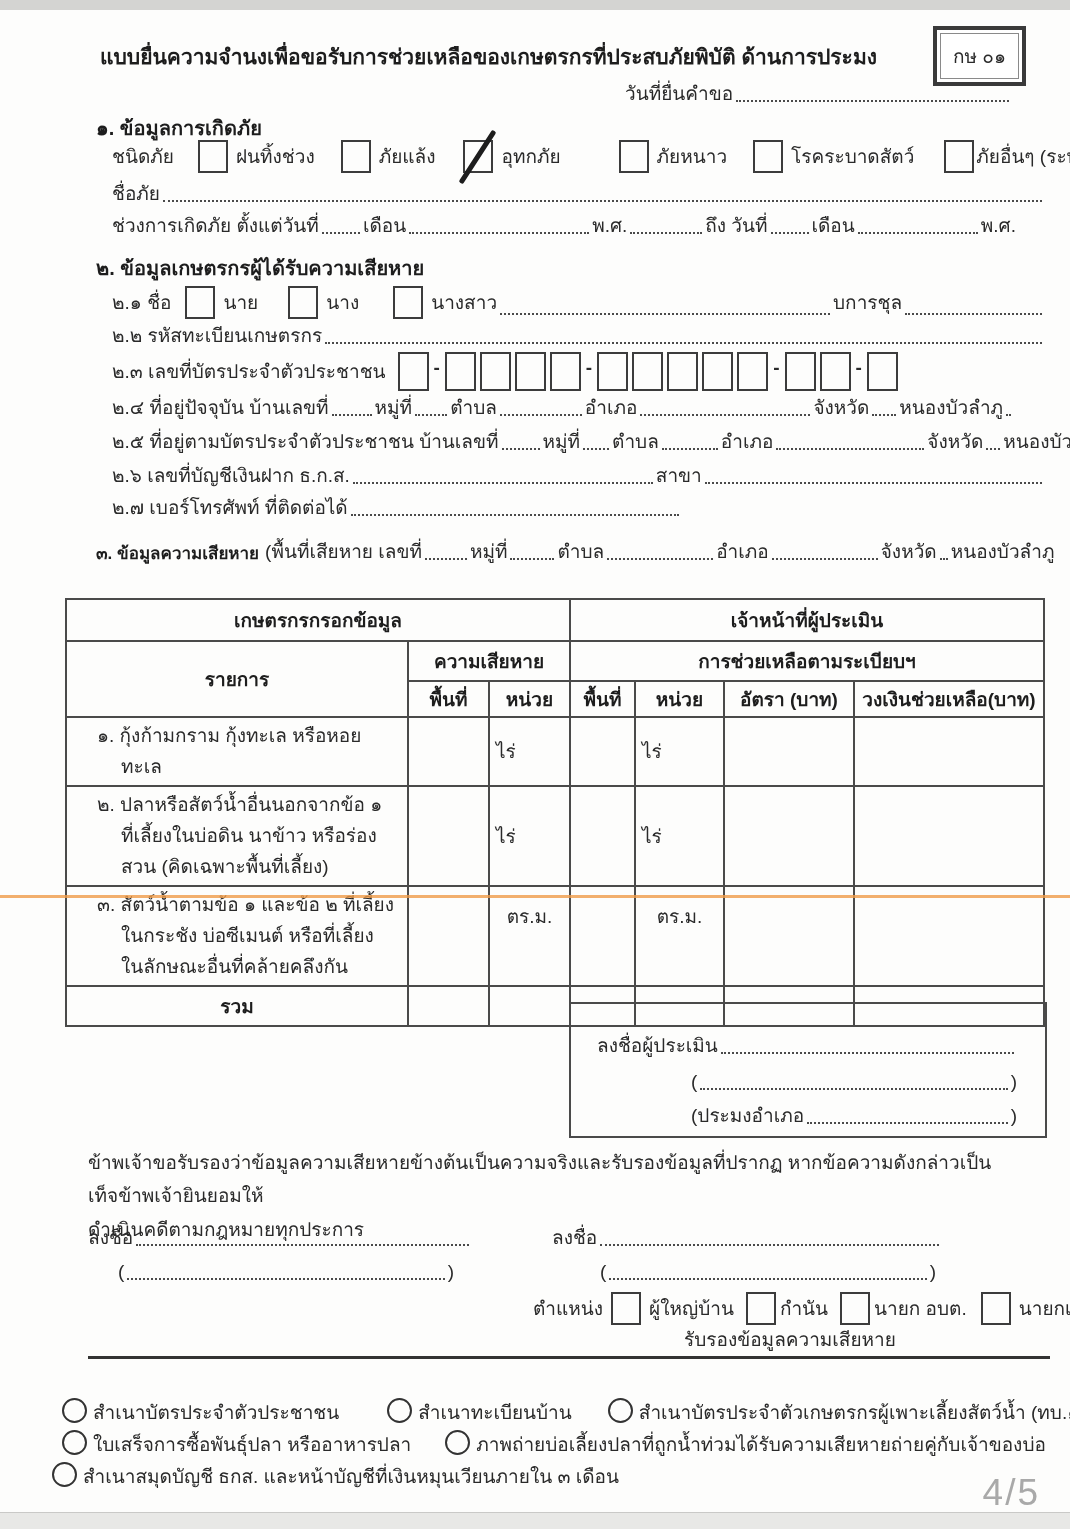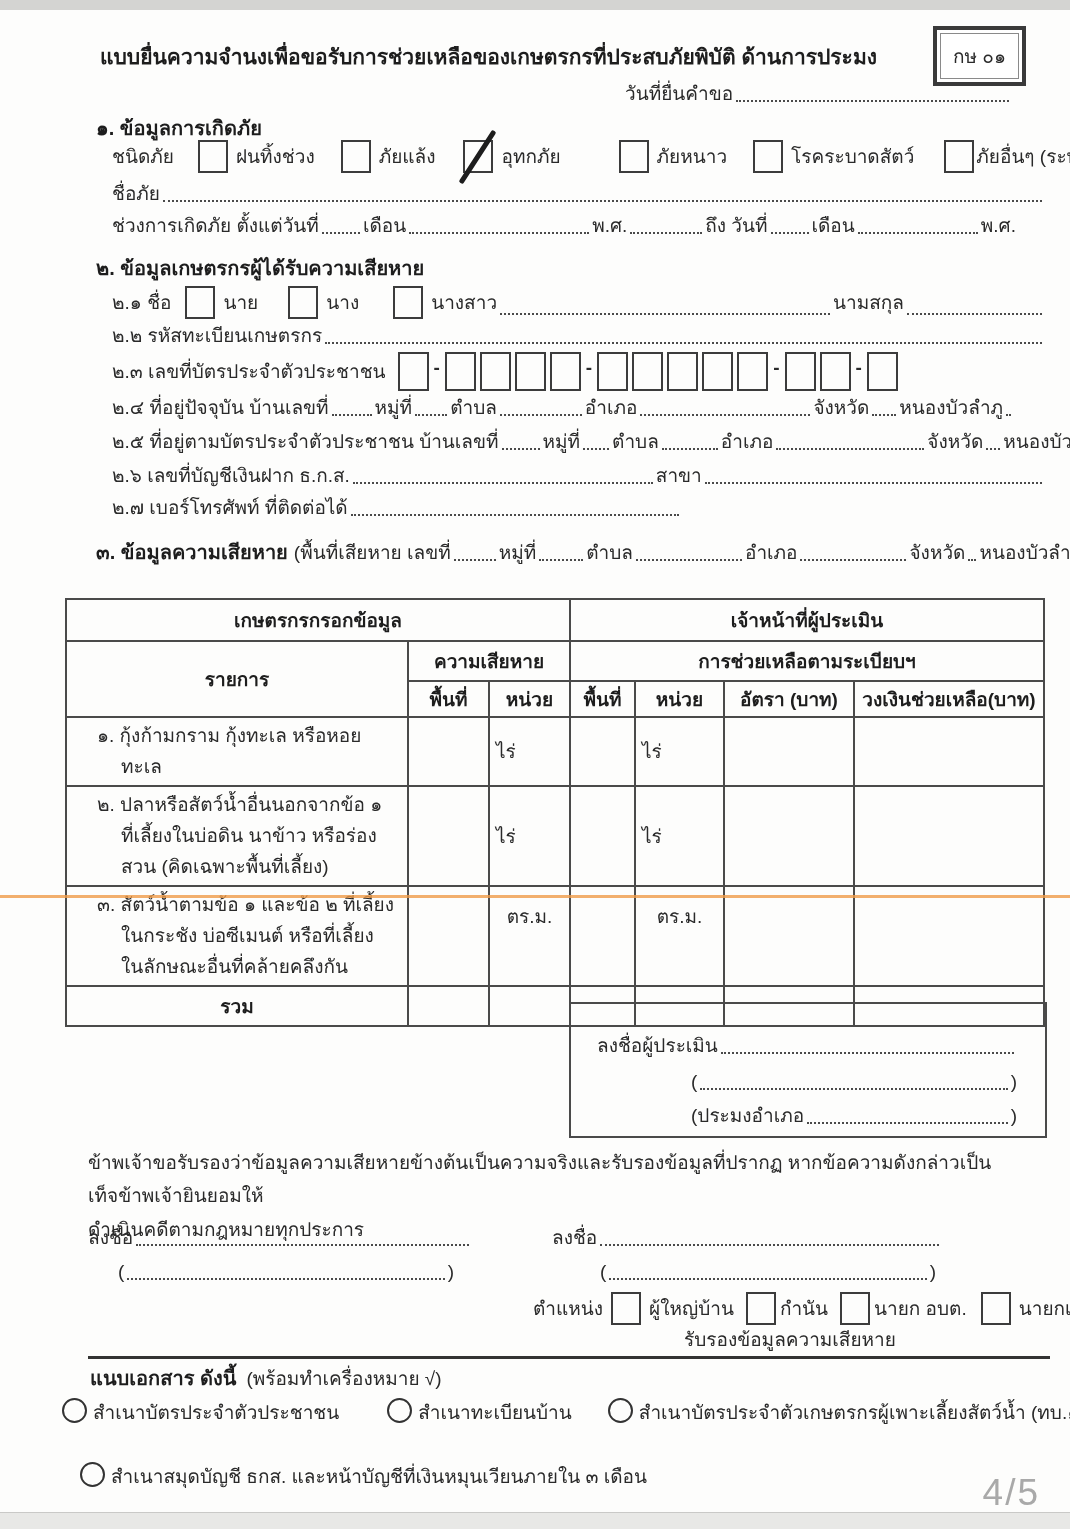--- a/index.html
+++ b/index.html
@@ -103,21 +103,21 @@
 
   <div class="line" style="left:112px;top:286px;width:933px;align-items:center;">
     <span class="lbl">๒.๑ ชื่อ</span>
     <span class="cb" style="margin-left:14px;"></span>
     <span class="lbl" style="margin-left:8px;">นาย</span>
     <span class="cb" style="margin-left:30px;"></span>
     <span class="lbl" style="margin-left:8px;">นาง</span>
     <span class="cb" style="margin-left:34px;"></span>
     <span class="lbl" style="margin-left:8px;">นางสาว</span>
     <span class="dots" style="width:330px;align-self:flex-end;"></span>
-    <span class="lbl">นามสกุล</span>
+    <span class="lbl">บการชุล</span>
     <span class="dots fill" style="align-self:flex-end;"></span>
   </div>
 
   <div class="line" style="left:112px;top:324px;width:933px;">
     <span class="lbl">๒.๒ รหัสทะเบียนเกษตรกร</span>
     <span class="dots fill"></span>
   </div>
 
   <div class="line" style="left:112px;top:352px;width:933px;align-items:center;">
     <span class="lbl">๒.๓ เลขที่บัตรประจำตัวประชาชน</span>
@@ -176,21 +176,21 @@
     <span class="lbl">สาขา</span>
     <span class="dots fill"></span>
   </div>
 
   <div class="line" style="left:112px;top:496px;width:570px;">
     <span class="lbl">๒.๗ เบอร์โทรศัพท์ ที่ติดต่อได้</span>
     <span class="dots fill"></span>
   </div>
 
   <div class="line" style="left:96px;top:540px;width:916px;">
-    <span class="lbl bold" style="font-size:20px;">๓. ข้อมูลความเสียหาย</span>
+    <span class="lbl bold" style="font-size:17px;">๓. ข้อมูลความเสียหาย</span>
     <span class="lbl" style="margin-left:6px;">(พื้นที่เสียหาย เลขที่</span>
     <span class="dots" style="width:42px;"></span>
     <span class="lbl">หมู่ที่</span>
     <span class="dots" style="width:44px;"></span>
     <span class="lbl">ตำบล</span>
     <span class="dots" style="width:106px;"></span>
     <span class="lbl">อำเภอ</span>
     <span class="dots" style="width:106px;"></span>
     <span class="lbl">จังหวัด</span>
     <span class="dots" style="width:8px;"></span>
@@ -316,42 +316,48 @@
     <span class="lbl" style="margin-left:4px;">กำนัน</span>
     <span class="cb" style="margin-left:12px;"></span>
     <span class="lbl" style="margin-left:4px;">นายก อบต.</span>
     <span class="cb" style="margin-left:14px;"></span>
     <span class="lbl" style="margin-left:8px;">นายกเทศมนตรี</span>
   </div>
   <div class="abs" style="left:590px;top:1324px;width:400px;text-align:center;">รับรองข้อมูลความเสียหาย</div>
 
   <div class="abs" style="left:88px;top:1356px;width:962px;height:3px;background:#333;"></div>
 
-  <div class="line" style="left:90px;top:1366px;width:600px;">
-    <span class="lbl bold" style="font-size:20px;">แนบเอกสาร ดังนี้</span>
-    <span class="lbl" style="margin-left:10px;">(พร้อมทำเครื่องหมาย √)</span>
-  </div>
 
   <div class="line" style="left:62px;top:1398px;width:990px;">
     <span class="att-item">
       <span class="circle"></span>
       <span class="lbl">สำเนาบัตรประจำตัวประชาชน</span>
     </span>
     <span class="att-item" style="margin-left:48px;">
       <span class="circle"></span>
       <span class="lbl">สำเนาทะเบียนบ้าน</span>
     </span>
     <span class="att-item" style="margin-left:36px;">
       <span class="circle"></span>
       <span class="lbl">สำเนาบัตรประจำตัวเกษตรกรผู้เพาะเลี้ยงสัตว์น้ำ (ทบ.๑)</span>
     </span>
   </div>
 
-
-  <div class="line" style="left:80px;top:1462px;width:990px;">
+  <div class="line" style="left:62px;top:1430px;width:990px;">
+    <span class="att-item">
+      <span class="circle"></span>
+      <span class="lbl">ใบเสร็จการซื้อพันธุ์ปลา หรืออาหารปลา</span>
+    </span>
+    <span class="att-item" style="margin-left:34px;">
+      <span class="circle"></span>
+      <span class="lbl">ภาพถ่ายบ่อเลี้ยงปลาที่ถูกน้ำท่วมได้รับความเสียหายถ่ายคู่กับเจ้าของบ่อ</span>
+    </span>
+  </div>
+
+  <div class="line" style="left:52px;top:1462px;width:990px;">
     <span class="att-item">
       <span class="circle"></span>
       <span class="lbl">สำเนาสมุดบัญชี ธกส. และหน้าบัญชีที่เงินหมุนเวียนภายใน ๓ เดือน</span>
     </span>
   </div>
 
   <div class="pagenum">4/5</div>
   <div class="strip-bottom"></div>
 
 </div>

